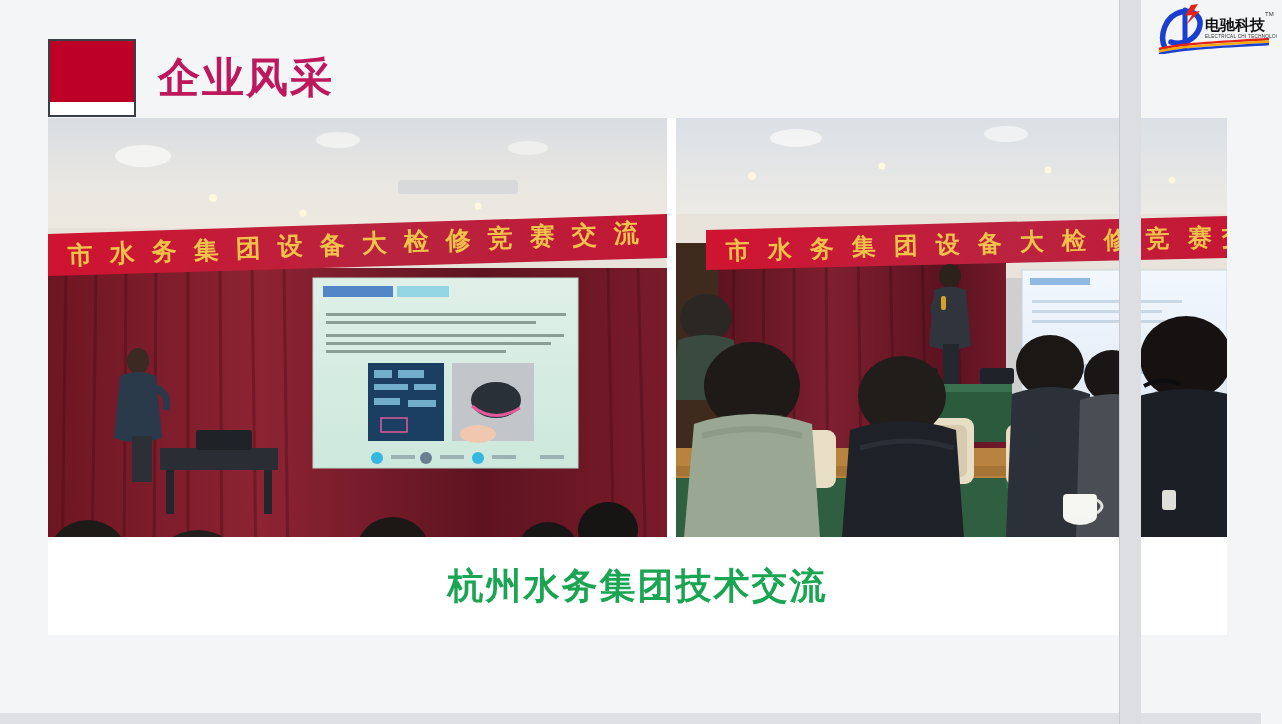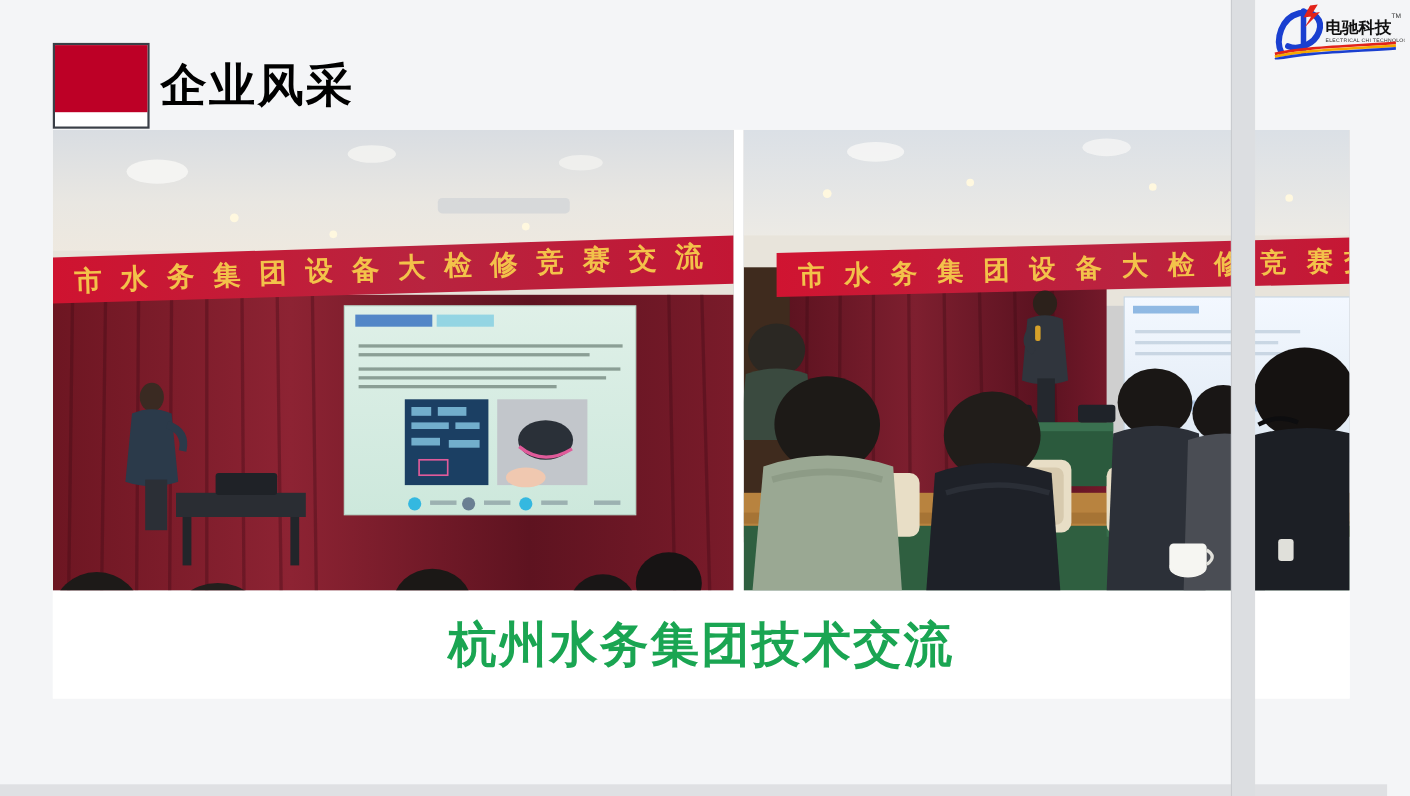--- a/index.html
+++ b/index.html
@@ -79,26 +79,26 @@
   }
   .header-badge-fill {
     position: absolute;
     left: 0;
     top: 0;
     right: 0;
     height: 61px;
     background: #bd0026;
   }
   .header-title {
-    margin-left: 10px;
+    margin-left: 22px;
     font-family: "DejaVu Sans", "Liberation Sans", sans-serif;
     font-size: 42px;
     font-weight: 700;
     letter-spacing: 2px;
-    color: #000000;
+    color: #be185d;
     line-height: 1;
     white-space: nowrap;
   }
 
   
   .card {
     position: absolute;
     left: 48px;
     top: 118px;
     width: 1179px;
@@ -134,21 +134,21 @@
     top: 419px;
     width: 1179px;
     height: 98px;
     display: flex;
     align-items: center;
     justify-content: center;
     background: #ffffff;
   }
   .caption-text {
     font-family: Liberation Serif, serif;
-    font-size: 44px;
+    font-size: 36px;
     font-weight: 700;
     letter-spacing: 2px;
     color: #1aa552;
     white-space: nowrap;
   }
 </style>
 </head>
 <body>
 
 <div id="page">

